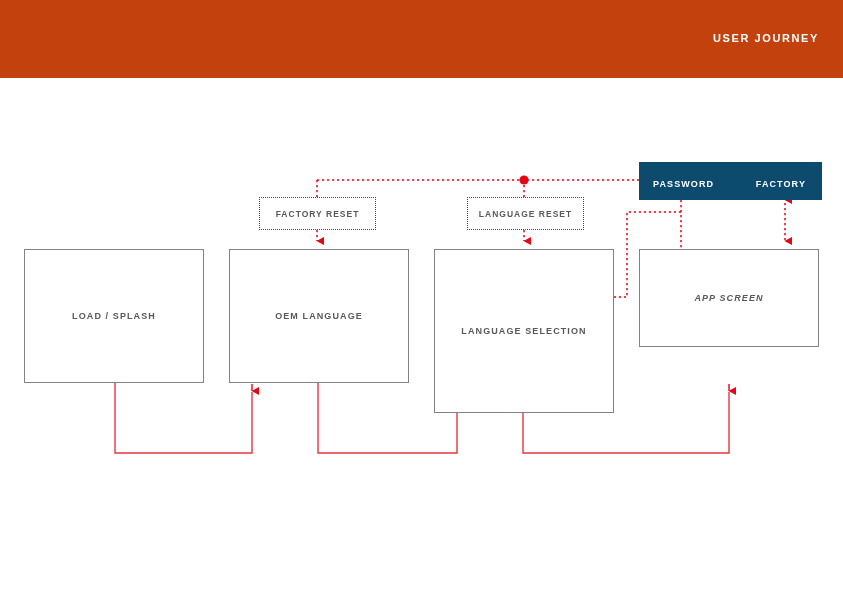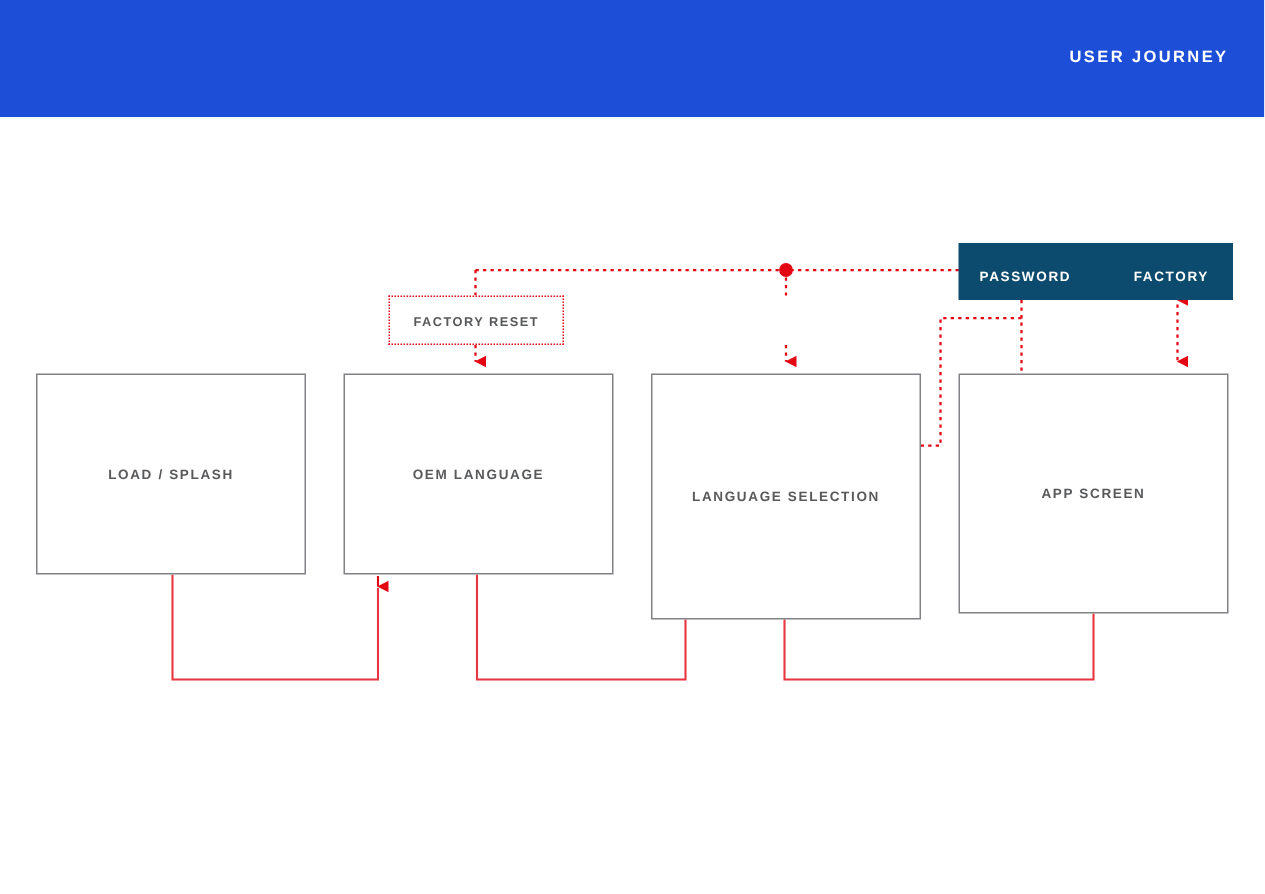--- a/index.html
+++ b/index.html
@@ -19,21 +19,21 @@
     overflow: hidden;
   }
 
   
   .header-band {
     position: absolute;
     left: 0;
     top: 0;
     width: 843px;
     height: 78px;
-    background: #1d4ed8;
+    background: #c2410c;
   }
   .header-title {
     position: absolute;
     right: 24px;
     top: 31px;
     color: #ffffff;
     font-size: 11px;
     font-weight: bold;
     letter-spacing: 1.6px;
     line-height: 14px;
@@ -186,27 +186,30 @@
   </div>
 
   <div class="screen-box" style="left:229px; top:249px; width:180px; height:134px;">
     <span class="screen-label">OEM LANGUAGE</span>
   </div>
 
   <div class="screen-box" style="left:434px; top:249px; width:180px; height:164px;">
     <span class="screen-label">LANGUAGE SELECTION</span>
   </div>
 
-  <div class="screen-box" style="left:639px; top:249px; width:180px; height:160px;">
+  <div class="screen-box" style="left:639px; top:249px; width:180px; height:98px;font-style:italic;">
     <span class="screen-label">APP SCREEN</span>
   </div>
 
   <div class="action-box" style="left:259px; top:197px; width:117px; height:33px;">
     <span class="action-label">FACTORY RESET</span>
   </div>
 
+  <div class="action-box" style="left:467px; top:197px; width:117px; height:33px;">
+    <span class="action-label">LANGUAGE RESET</span>
+  </div>
 
   <div class="dialog-bar" style="left:639px; top:162px; width:183px; height:38px;">
     <span class="dialog-btn password">PASSWORD</span>
     <span class="dialog-btn cancel">FACTORY</span>
   </div>
 
 </div>
 
 </body></html>

